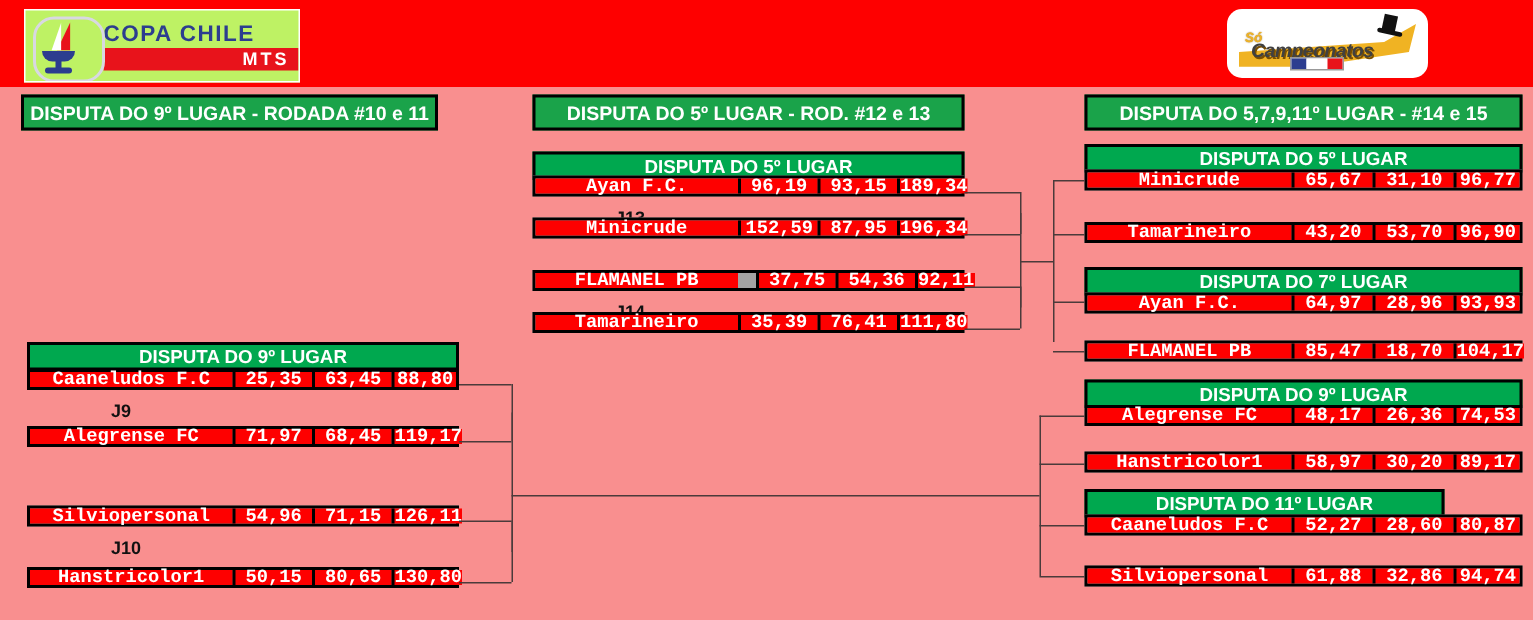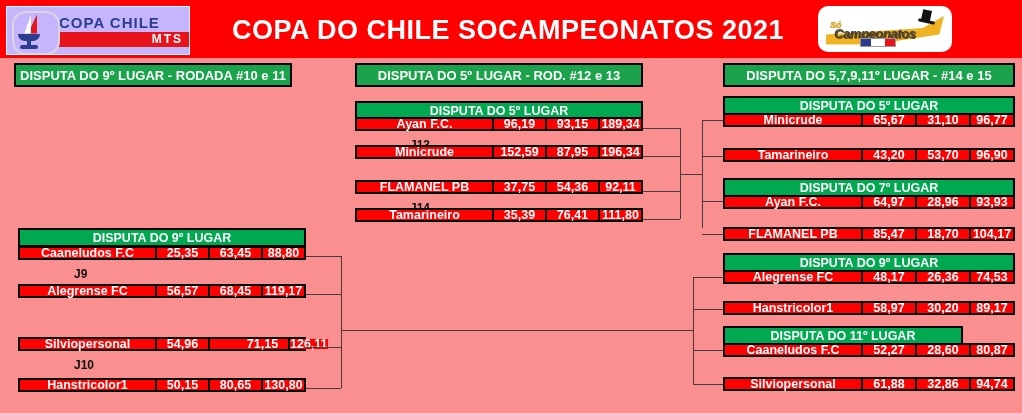--- a/index.html
+++ b/index.html
@@ -11,22 +11,22 @@
     position:relative;
   }
   .stage{position:relative;width:1022px;height:413px;}
 
   
   .header{
     position:absolute;left:0;top:0;width:1022px;height:58px;
     background:#fe0000;
   }
   .logo-left{
-    position:absolute;left:6px;top:6px;width:182px;height:47px;
-    background:#c4b5fd;border:1px solid #ffffff;
+    position:absolute;left:16px;top:6px;width:182px;height:47px;
+    background:#bef264;border:1px solid #ffffff;
     display:flex;align-items:center;overflow:hidden;
   }
   .logo-left .boat{
     position:relative;width:46px;height:42px;margin-left:4px;flex:0 0 auto;
   }
   .logo-left .boat .ring{
     position:absolute;left:1px;top:1px;width:44px;height:40px;
     border:2px solid #d8d8e2;border-radius:14px;
   }
   .logo-left .boat .sailr{
@@ -125,21 +125,21 @@
     background:#00a84f;border:2px solid #000000;box-sizing:border-box;
     color:#ffffff;font-weight:bold;font-size:12.5px;
     display:flex;align-items:center;justify-content:center;
     white-space:nowrap;
   }
 
   
   .row{
     position:absolute;height:14px;
     border:2px solid #000000;box-sizing:border-box;
-    display:flex;background:#a3a3a3;
+    display:flex;background:#a3a3a3;font-family:Liberation Mono, monospace;
   }
   .row .nm{
     flex:0 0 auto;display:flex;align-items:center;justify-content:center;
     color:#ffffff;font-weight:bold;font-size:12.5px;white-space:nowrap;
     background:#fe0000;
   }
   .row .sc{
     flex:0 0 auto;display:flex;align-items:center;justify-content:center;
     color:#ffffff;font-weight:bold;font-size:12.5px;white-space:nowrap;
     background:#fe0000;border-left:2px solid #000000;
@@ -173,21 +173,20 @@
           <div class="base"></div>
       </div>
       <div class="ltext">
         <div class="l1">COPA CHILE</div>
         <div class="l2wrap">
           <div class="l2">MTS</div>
         </div>
       </div>
     </div>
 
-    <div class="main-title">COPA DO CHILE SOCAMPEONATOS 2021</div>
 
     <div class="logo-right">
       <div class="swoosh"></div>
       <div class="hat">
         <div class="top"></div>
           <div class="brim"></div>
       </div>
       <div class="so">Só</div>
       <div class="camp">Campeonatos</div>
       <div class="flag">
@@ -213,21 +212,21 @@
   <div class="jlab" style="left:410px;top:138px;">J13</div>
   <div class="row" style="left:355px;top:145px;width:288px;">
     <div class="nm" style="width:135px;">Minicrude</div>
     <div class="sc" style="width:51px;">152,59</div>
     <div class="sc" style="width:51px;">87,95</div>
     <div class="sc" style="flex:1 1 auto;">196,34</div>
   </div>
 
   <div class="row" style="left:355px;top:180px;width:288px;">
     <div class="nm" style="width:135px;">FLAMANEL PB</div>
-    <div class="sc" style="width:51px;">37,75</div>
+    <div class="sc" style="width:51px;margin-left:12px;">37,75</div>
     <div class="sc" style="width:51px;">54,36</div>
     <div class="sc" style="flex:1 1 auto;">92,11</div>
   </div>
   <div class="jlab" style="left:410px;top:201px;">J14</div>
   <div class="row" style="left:355px;top:208px;width:288px;">
     <div class="nm" style="width:135px;">Tamarineiro</div>
     <div class="sc" style="width:51px;">35,39</div>
     <div class="sc" style="width:51px;">76,41</div>
     <div class="sc" style="flex:1 1 auto;">111,80</div>
   </div>
@@ -236,29 +235,29 @@
 
   <div class="row" style="left:18px;top:246px;width:288px;">
     <div class="nm" style="width:135px;">Caaneludos F.C</div>
     <div class="sc" style="width:51px;">25,35</div>
     <div class="sc" style="width:51px;">63,45</div>
     <div class="sc" style="flex:1 1 auto;">88,80</div>
   </div>
   <div class="jlab" style="left:74px;top:267px;">J9</div>
   <div class="row" style="left:18px;top:284px;width:288px;">
     <div class="nm" style="width:135px;">Alegrense FC</div>
-    <div class="sc" style="width:51px;">56,57</div>
+    <div class="sc" style="width:51px;">71,97</div>
     <div class="sc" style="width:51px;">68,45</div>
     <div class="sc" style="flex:1 1 auto;">119,17</div>
   </div>
 
   <div class="row" style="left:18px;top:337px;width:288px;">
     <div class="nm" style="width:135px;">Silviopersonal</div>
     <div class="sc" style="width:51px;">54,96</div>
-    <div class="sc" style="width:51px;padding-left:27px;">71,15</div>
+    <div class="sc" style="width:51px;">71,15</div>
     <div class="sc" style="flex:1 1 auto;">126,11</div>
   </div>
   <div class="jlab" style="left:74px;top:358px;">J10</div>
   <div class="row" style="left:18px;top:378px;width:288px;">
     <div class="nm" style="width:135px;">Hanstricolor1</div>
     <div class="sc" style="width:51px;">50,15</div>
     <div class="sc" style="width:51px;">80,65</div>
     <div class="sc" style="flex:1 1 auto;">130,80</div>
   </div>
 

